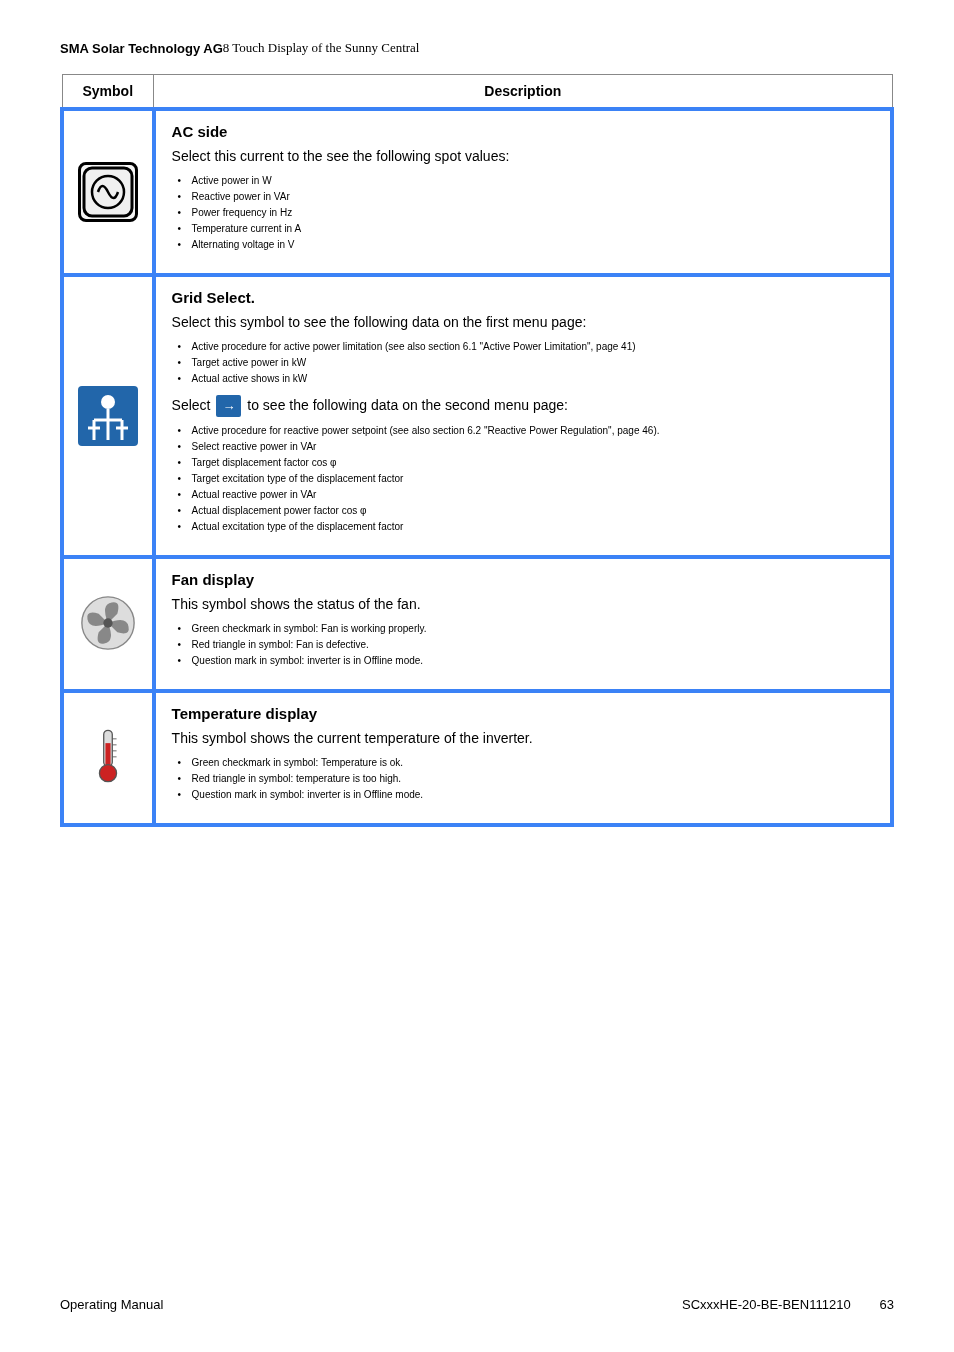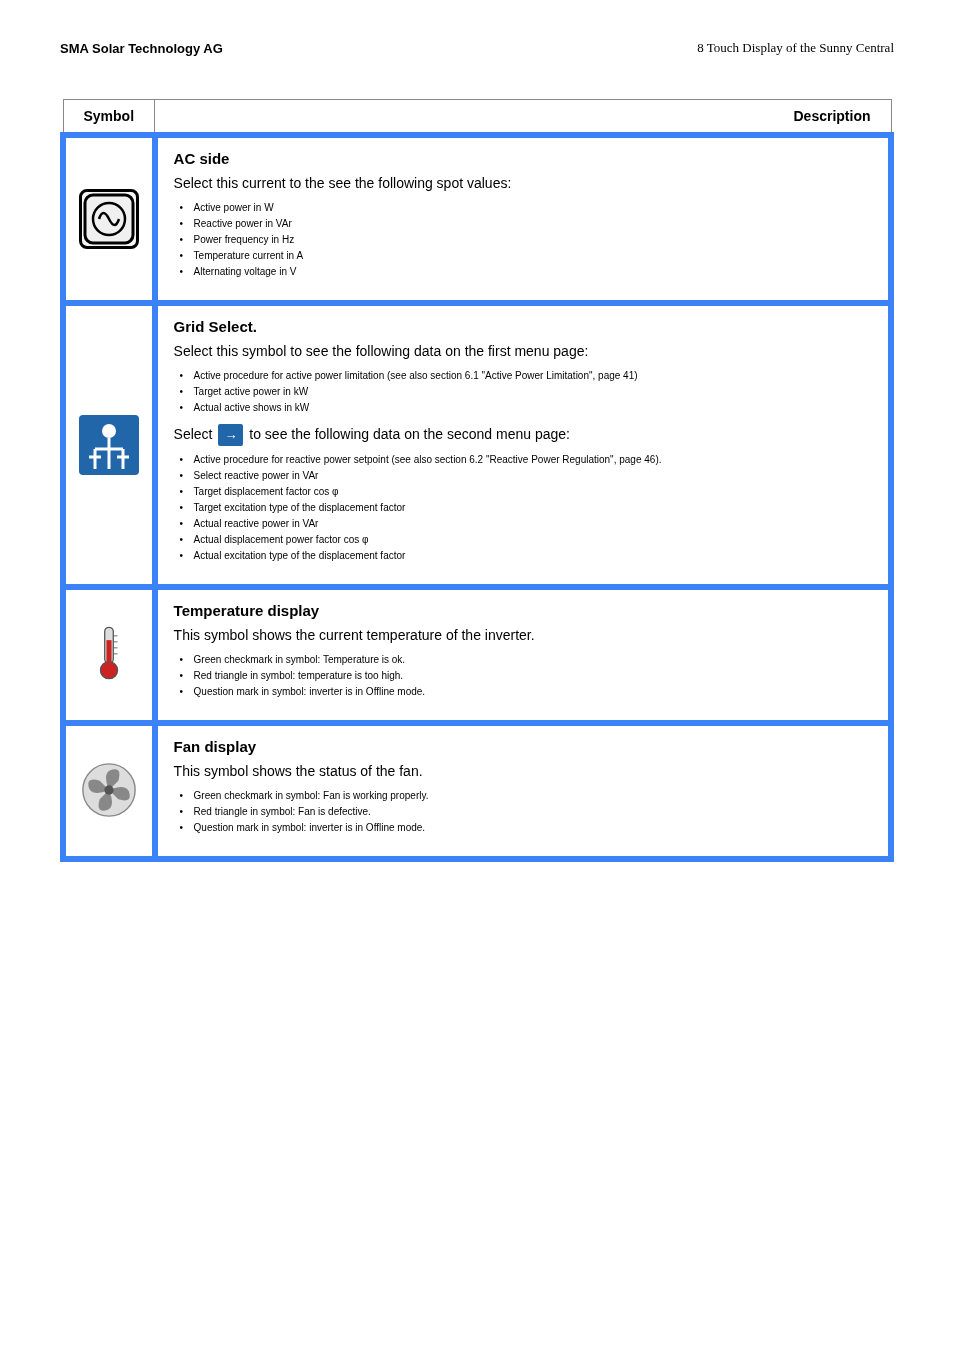--- a/index.html
+++ b/index.html
@@ -14,44 +14,43 @@
     }
     .page {
       width: 954px;
       min-height: 1352px;
       padding: 40px 60px 40px 60px;
       display: flex;
       flex-direction: column;
     }
     .page-header {
       display: flex;
-      justify-content: space-between;
-      align-items: center;
-      margin-bottom: 43px;
+      align-items: center;
+      margin-bottom: 18px;
       font-size: 13px;
     }
     .page-header .left { font-weight: bold; }
     .page-header .right { font-size: 13px; font-family: Liberation Serif, serif; }
 
     table {
       width: 100%;
       border-collapse: collapse;
       border: 1px solid #888;
       margin-bottom: 40px;
     }
     thead tr th {
       border: 1px solid #888;
       padding: 8px 20px;
-      text-align: right;
+      text-align: center;
       font-weight: bold;
       font-size: 14px;
       background: #fff;
     }
     tbody tr td {
-      border: 6px solid #3b82f6;
+      border: 4px solid #3b82f6;
       padding: 10px 12px;
       vertical-align: top;
     }
     .symbol-cell {
       width: 90px;
       text-align: center;
       vertical-align: middle;
     }
     .desc-cell {
       padding: 12px 16px;
@@ -219,46 +218,20 @@
               <li>Select reactive power in VAr</li>
               <li>Target displacement factor cos φ</li>
               <li>Target excitation type of the displacement factor</li>
               <li>Actual reactive power in VAr</li>
               <li>Actual displacement power factor cos φ</li>
               <li>Actual excitation type of the displacement factor</li>
             </ul>
           </td>
         </tr>
         <tr>
-          <td class="symbol-cell"><div class="symbol-temp">
-      <svg viewBox="0 0 40 70" width="40" height="70">
-
-        <rect x="15" y="5" width="10" height="42" rx="5" ry="5" fill="#ddd" stroke="#555" stroke-width="1.5"></rect>
-
-        <rect x="17" y="20" width="6" height="27" fill="#cc2222"></rect>
-
-        <circle cx="20" cy="55" r="10" fill="#cc2222" stroke="#555" stroke-width="1.5"></circle>
-
-        <line x1="25" y1="15" x2="30" y2="15" stroke="#555" stroke-width="1"></line>
-        <line x1="25" y1="22" x2="30" y2="22" stroke="#555" stroke-width="1"></line>
-        <line x1="25" y1="29" x2="30" y2="29" stroke="#555" stroke-width="1"></line>
-        <line x1="25" y1="36" x2="30" y2="36" stroke="#555" stroke-width="1"></line>
-      </svg>
-    </div></td>
-          <td class="desc-cell">
-            <div class="section-title">Temperature display</div>
-            <div class="desc-text">This symbol shows the current temperature of the inverter.</div>
-            <ul>
-              <li>Green checkmark in symbol: Temperature is ok.</li>
-              <li>Red triangle in symbol: temperature is too high.</li>
-              <li>Question mark in symbol: inverter is in Offline mode.</li>
-            </ul>
-          </td>
-        </tr>
-        <tr>
           <td class="symbol-cell"><div class="symbol-fan">
       <svg viewBox="0 0 60 60" width="56" height="56">
         <circle cx="30" cy="30" r="28" fill="#ddd" stroke="#888" stroke-width="1.5"></circle>
 
         <path d="M30 30 Q22 10 34 8 Q44 6 40 20 Z" fill="#888"></path>
         <path d="M30 30 Q50 22 52 34 Q54 44 40 40 Z" fill="#888"></path>
         <path d="M30 30 Q38 50 26 52 Q16 54 20 40 Z" fill="#888"></path>
         <path d="M30 30 Q10 38 8 26 Q6 16 20 20 Z" fill="#888"></path>
         <circle cx="30" cy="30" r="5" fill="#555"></circle>
       </svg>
@@ -266,17 +239,51 @@
           <td class="desc-cell">
             <div class="section-title">Fan display</div>
             <div class="desc-text">This symbol shows the status of the fan.</div>
             <ul>
               <li>Green checkmark in symbol: Fan is working properly.</li>
               <li>Red triangle in symbol: Fan is defective.</li>
               <li>Question mark in symbol: inverter is in Offline mode.</li>
             </ul>
           </td>
         </tr>
+        <tr>
+          <td class="symbol-cell"><div class="symbol-temp">
+      <svg viewBox="0 0 40 70" width="40" height="70">
+
+        <rect x="15" y="5" width="10" height="42" rx="5" ry="5" fill="#ddd" stroke="#555" stroke-width="1.5"></rect>
+
+        <rect x="17" y="20" width="6" height="27" fill="#cc2222"></rect>
+
+        <circle cx="20" cy="55" r="10" fill="#cc2222" stroke="#555" stroke-width="1.5"></circle>
+
+        <line x1="25" y1="15" x2="30" y2="15" stroke="#555" stroke-width="1"></line>
+        <line x1="25" y1="22" x2="30" y2="22" stroke="#555" stroke-width="1"></line>
+        <line x1="25" y1="29" x2="30" y2="29" stroke="#555" stroke-width="1"></line>
+        <line x1="25" y1="36" x2="30" y2="36" stroke="#555" stroke-width="1"></line>
+      </svg>
+    </div></td>
+          <td class="desc-cell">
+            <div class="section-title">Temperature display</div>
+            <div class="desc-text">This symbol shows the current temperature of the inverter.</div>
+            <ul>
+              <li>Green checkmark in symbol: Temperature is ok.</li>
+              <li>Red triangle in symbol: temperature is too high.</li>
+              <li>Question mark in symbol: inverter is in Offline mode.</li>
+            </ul>
+          </td>
+        </tr>
       </tbody>
   </table>
 
+  <div class="page-footer">
+    <span>Operating Manual</span>
+    <span>
+      <span>SCxxxHE-20-BE-BEN111210</span>
+      &nbsp;&nbsp;&nbsp;&nbsp;&nbsp;&nbsp;
+      <span>63</span>
+    </span>
+  </div>
 
 </div>
 
 </body></html>

